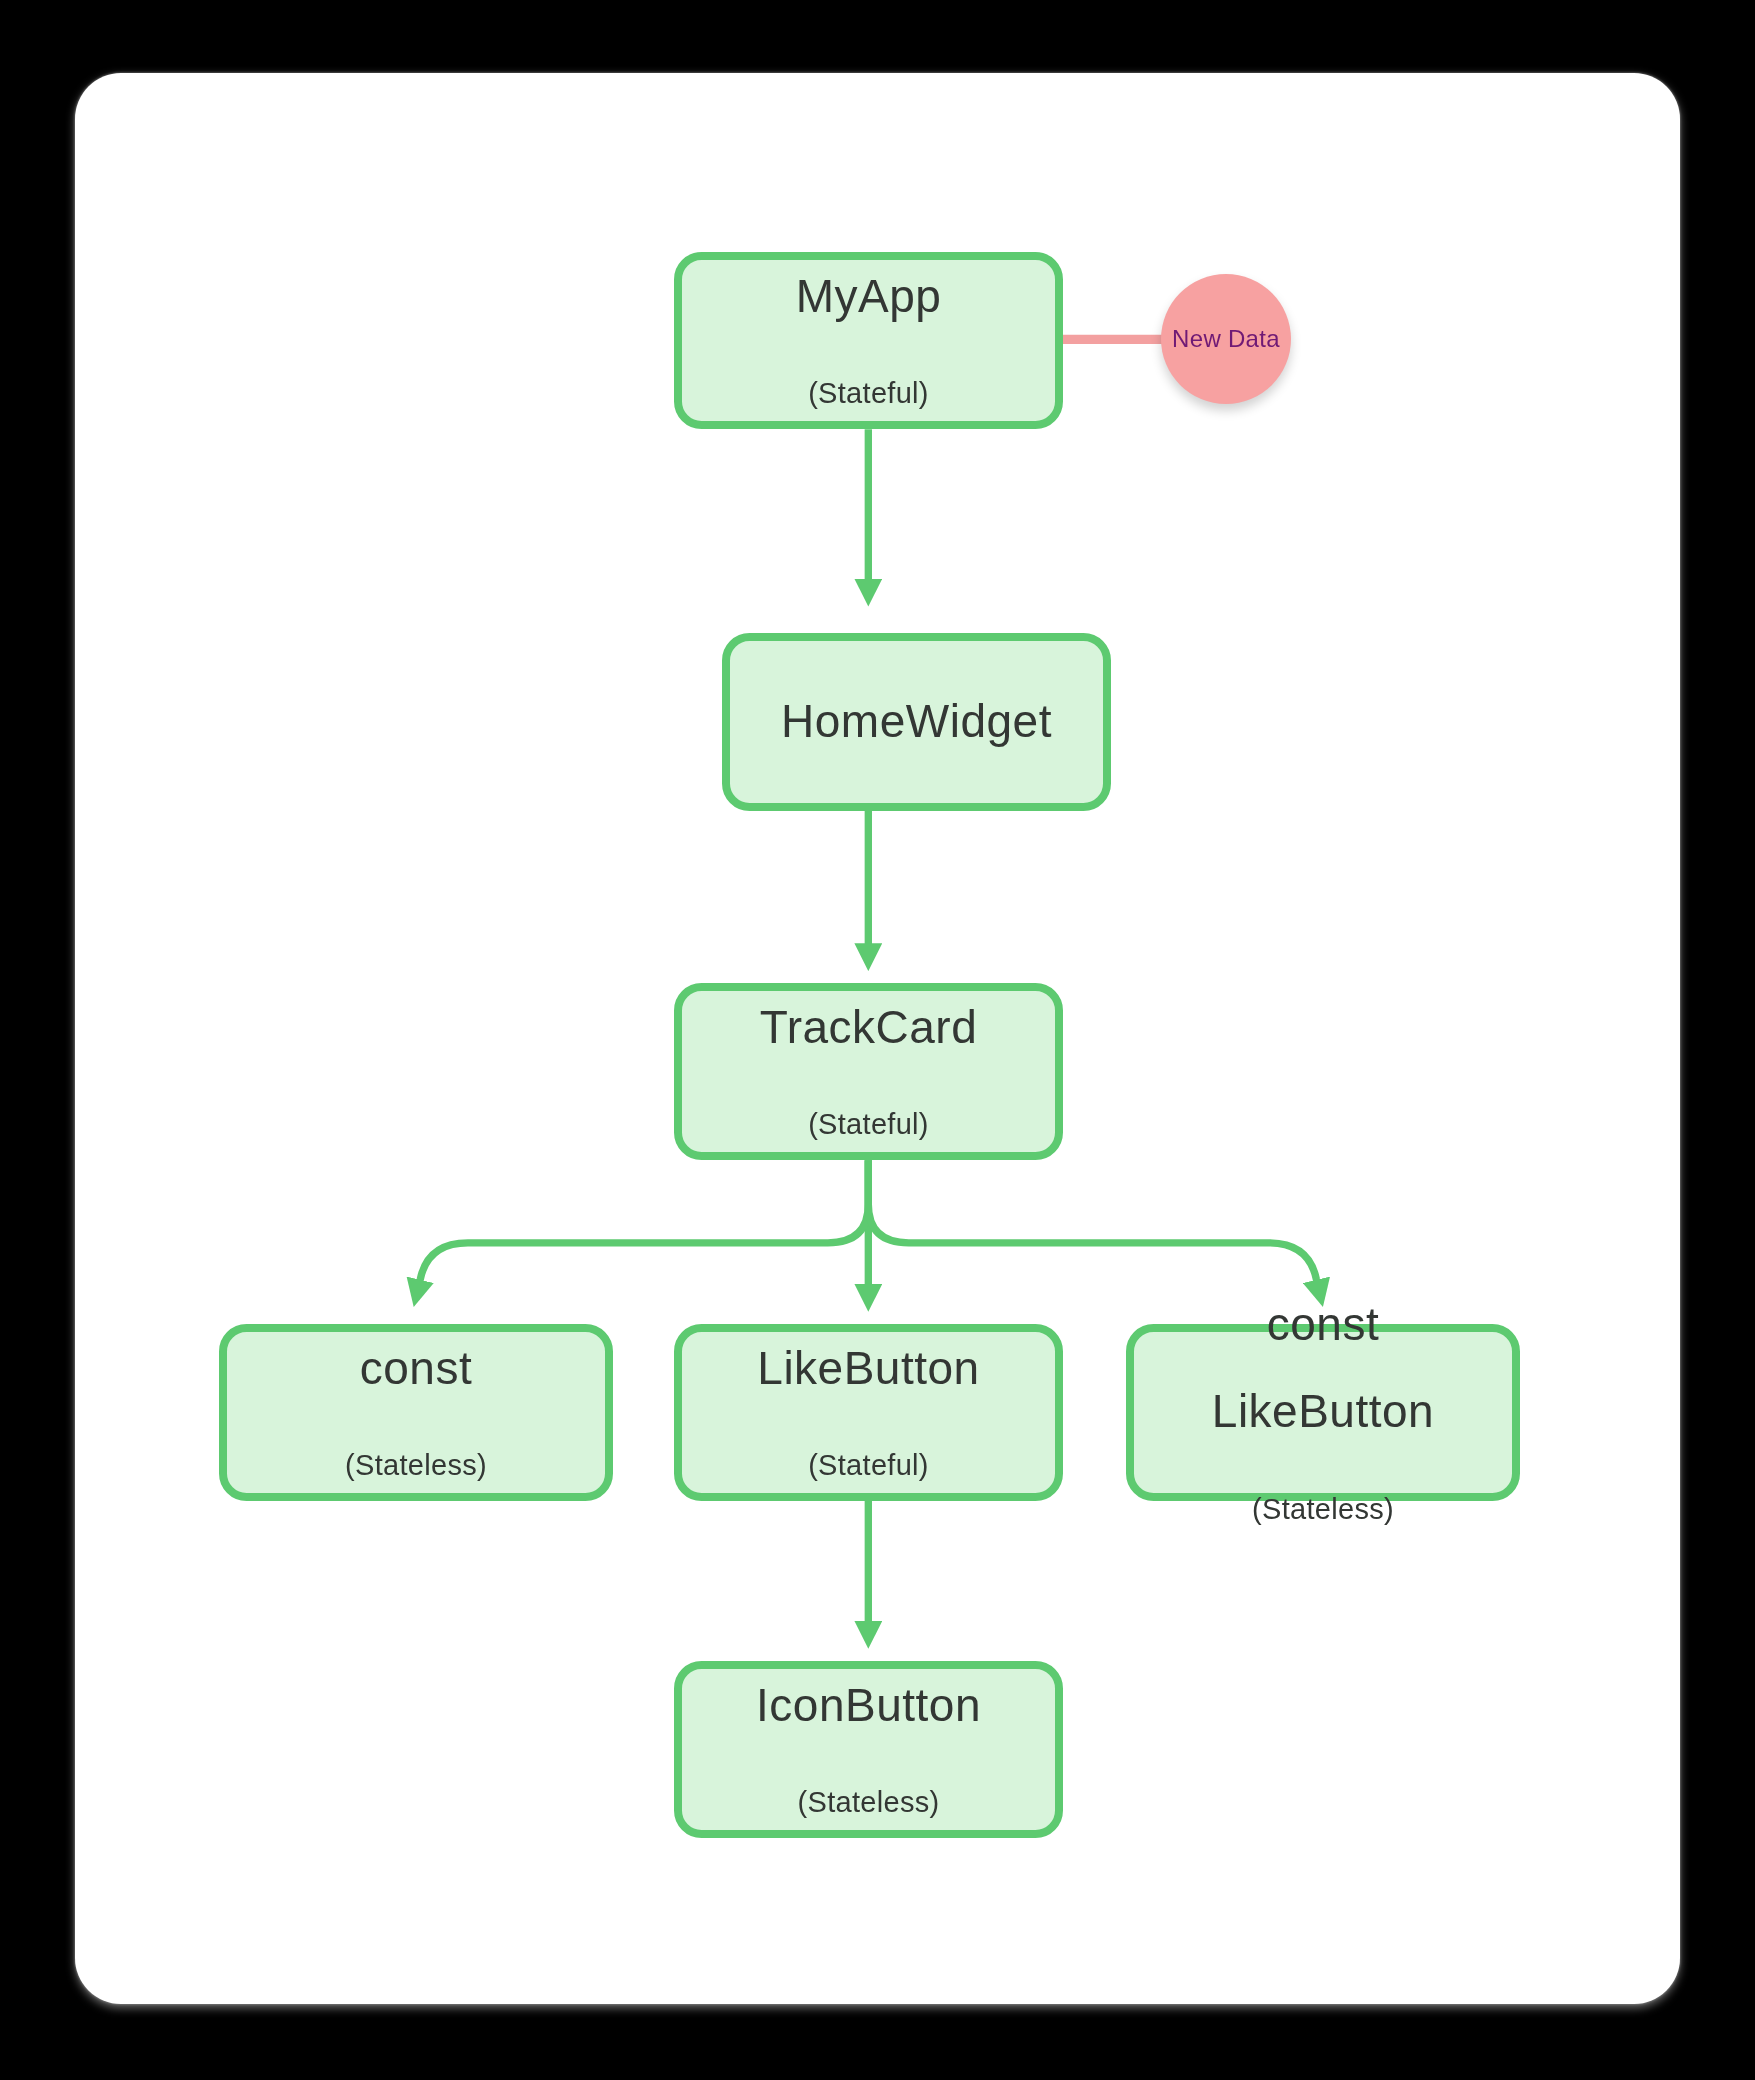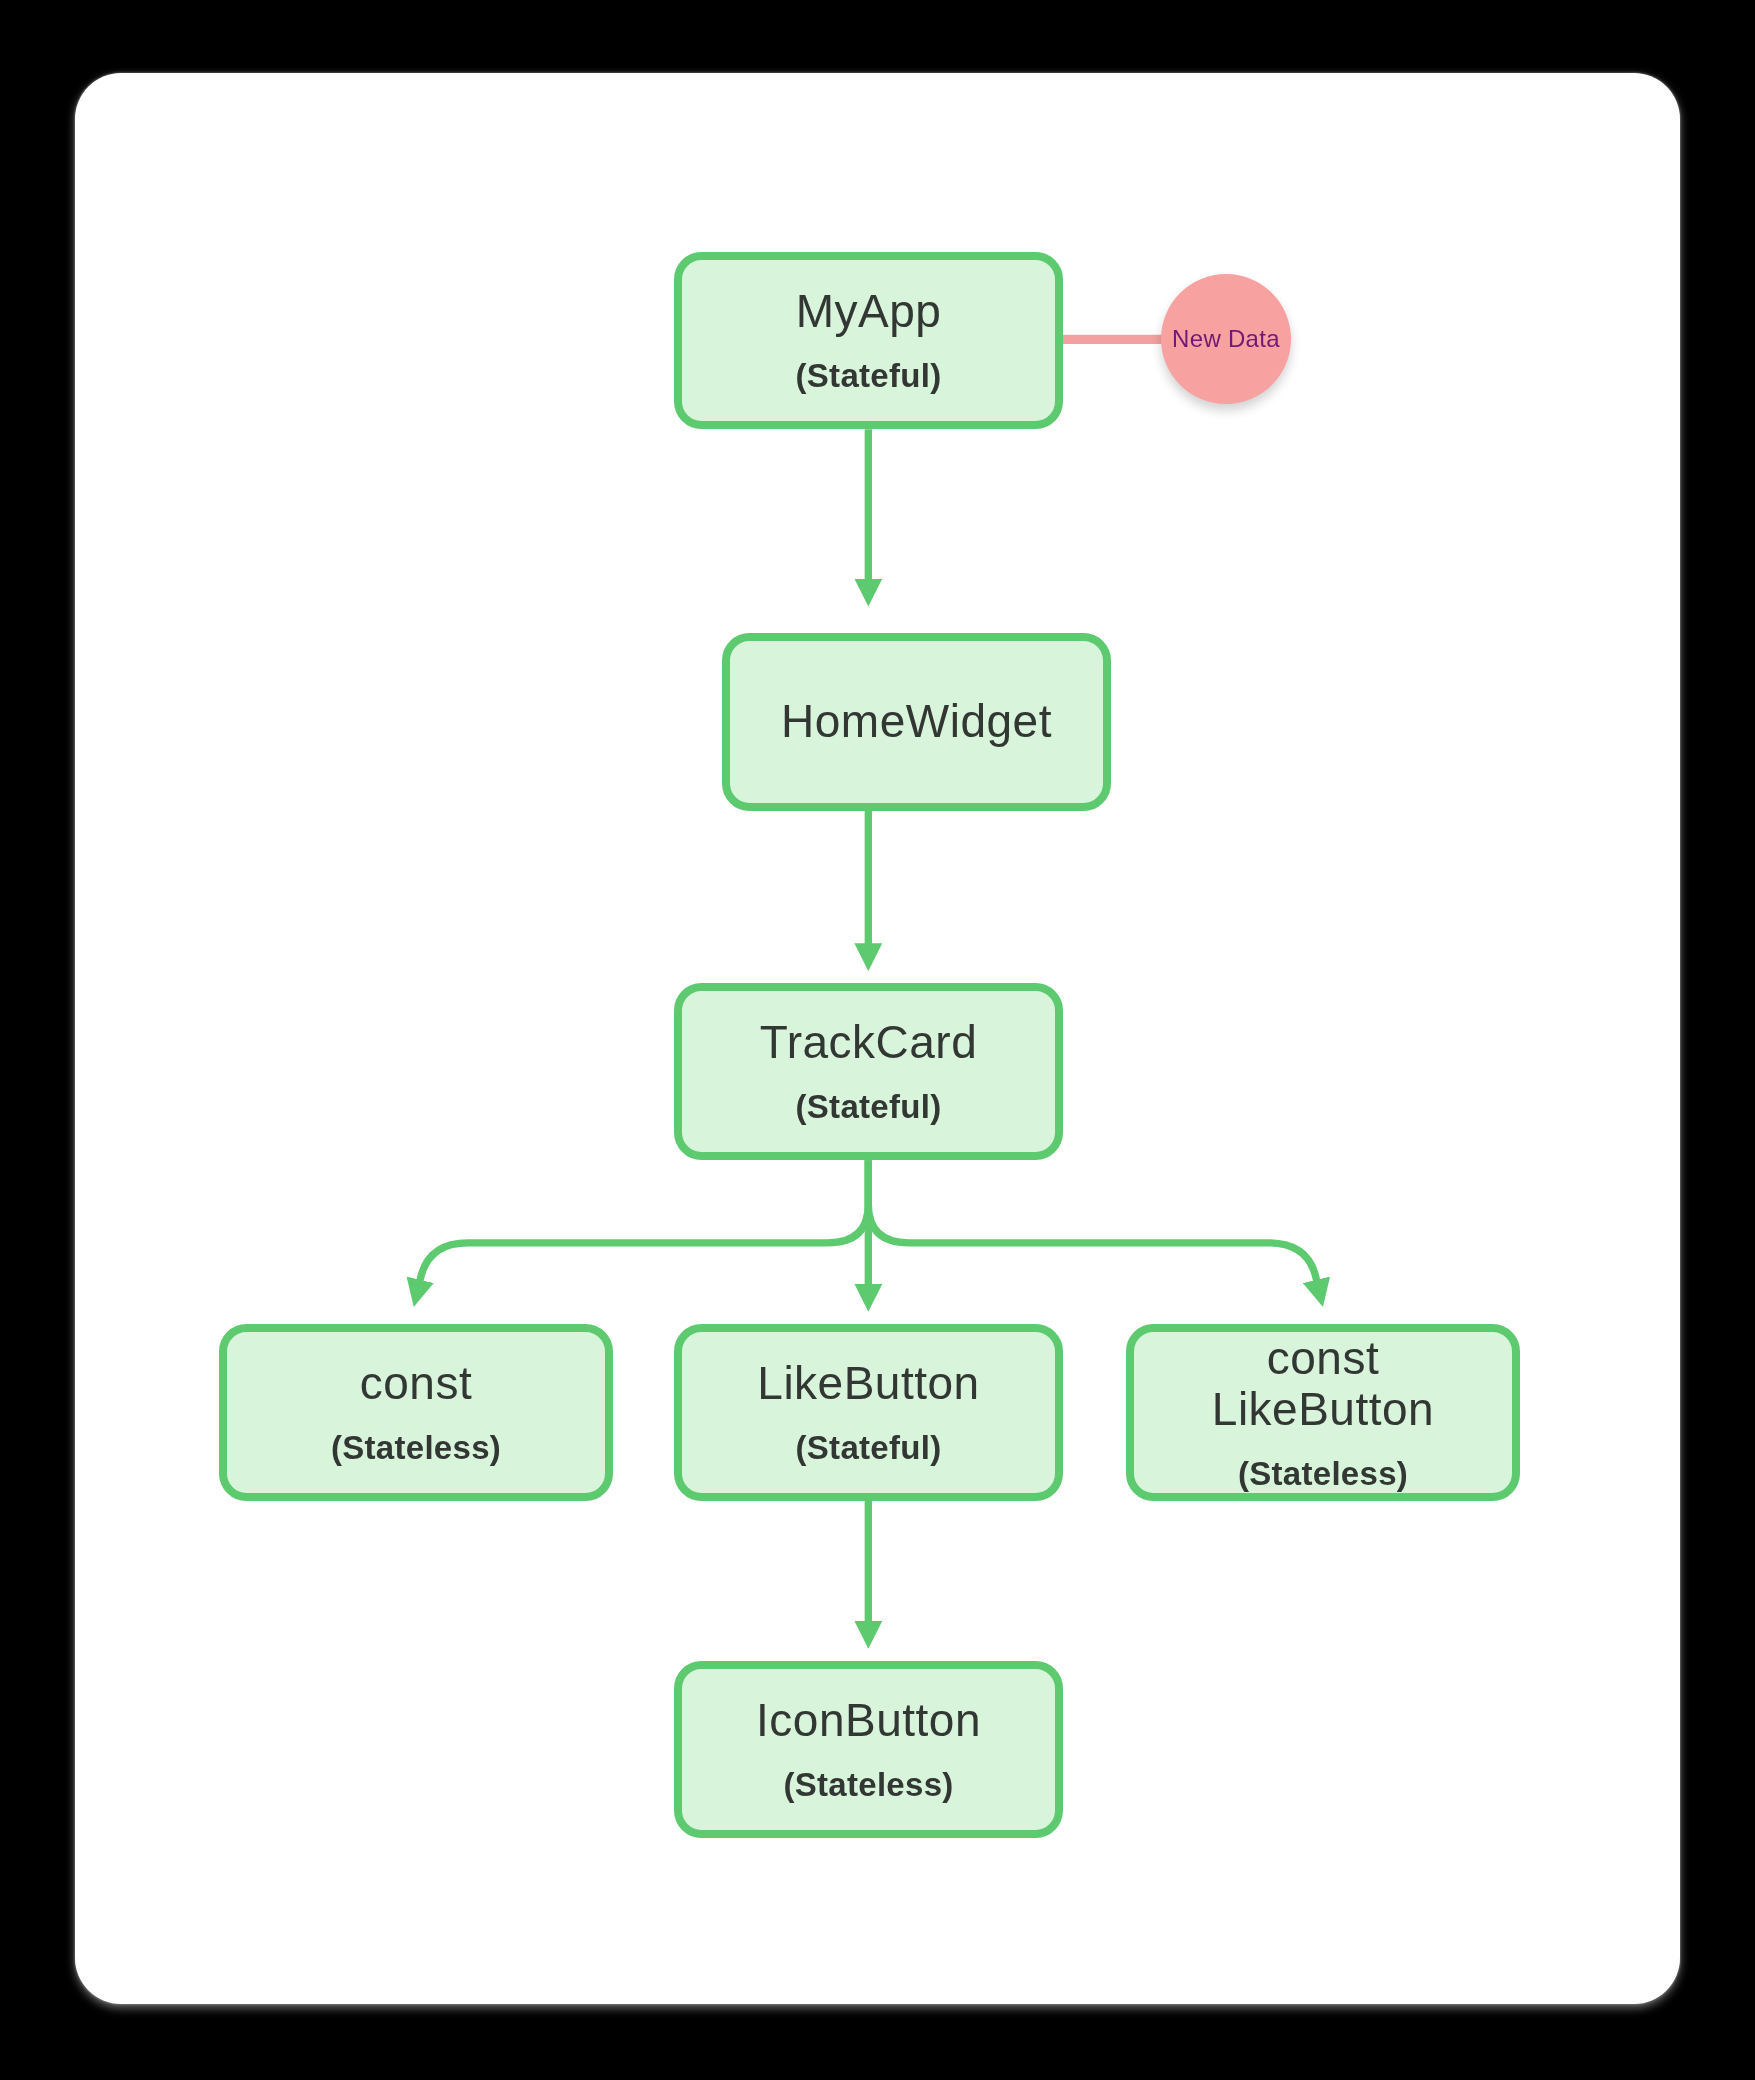--- a/index.html
+++ b/index.html
@@ -36,31 +36,32 @@
     z-index: 2;
     box-sizing: border-box;
     background: #d8f4db;
     border: 8.3px solid #5dca70;
     border-radius: 27.5px;
     display: flex;
     flex-direction: column;
     align-items: center;
     justify-content: center;
     text-align: center;
+    gap: 36px;
   }
   .node-title {
     font-size: 46px;
     font-weight: 500;
     color: #333734;
     line-height: 1.12;
     letter-spacing: 0.5px;
   }
   .node-subtitle {
-    font-size: 33px;
-    font-weight: 700;
+    font-size: 29px;
+    font-weight: 400;
     color: #333734;
     line-height: 1.15;
     margin-top: 19px;
     letter-spacing: 0.3px;
   }
   .event-badge {
     position: absolute;
     z-index: 3;
     left: 1086px;
     top: 201px;

